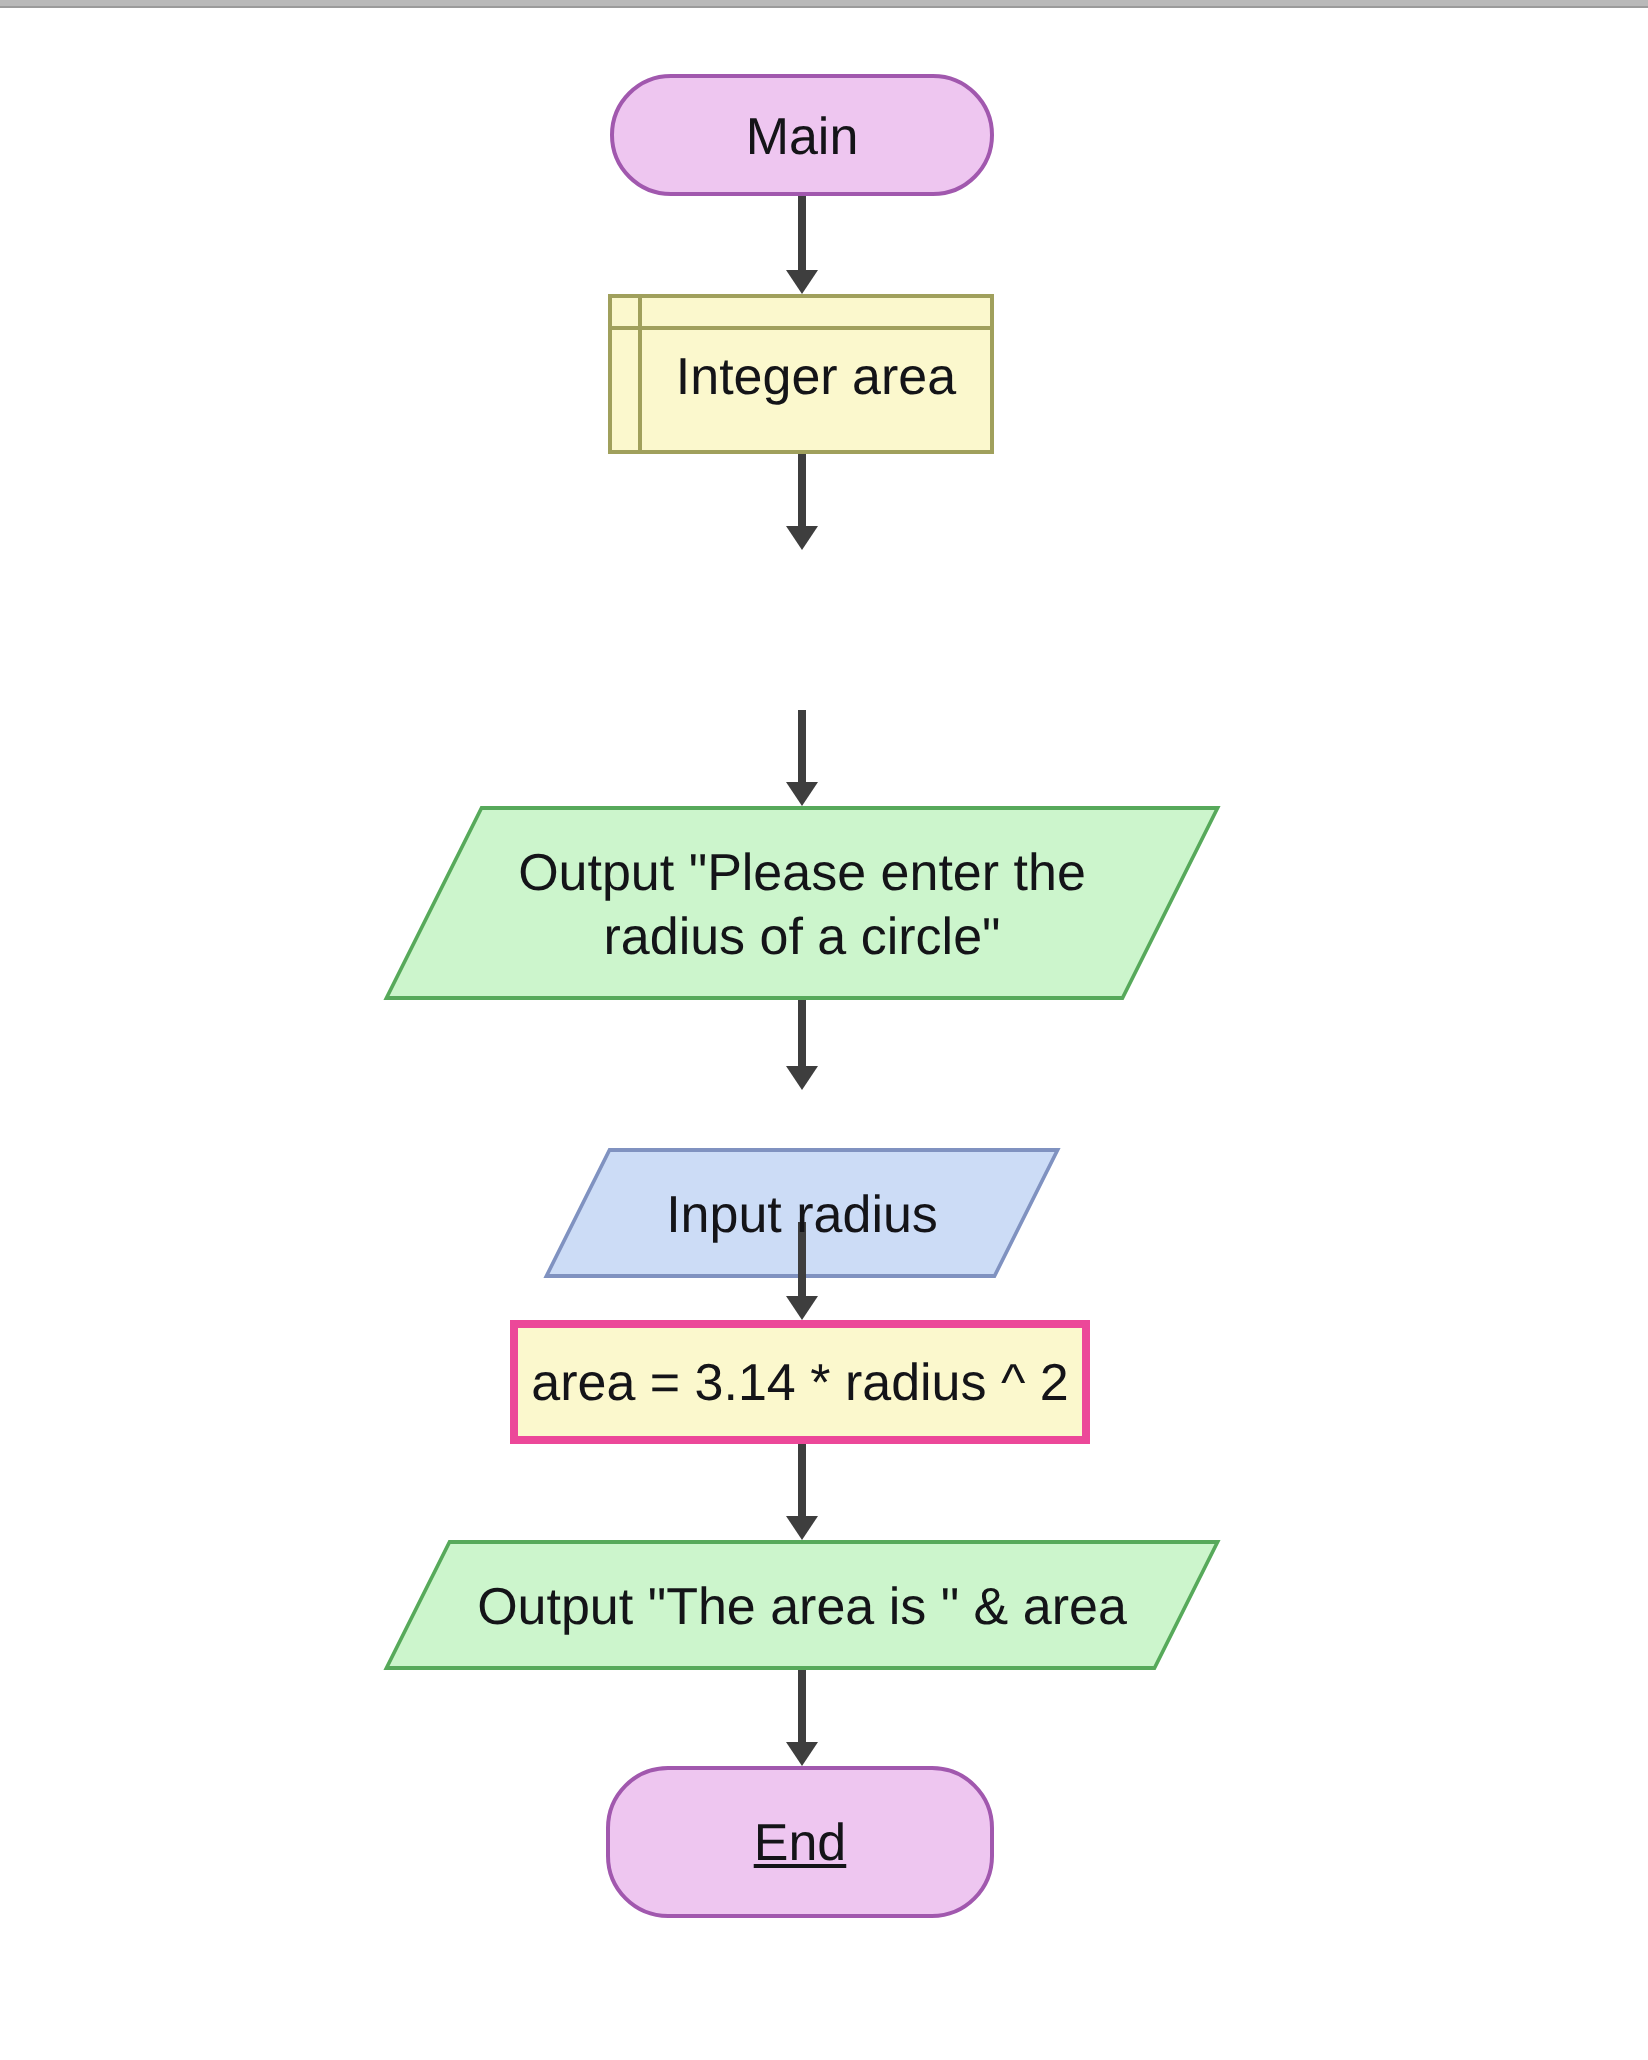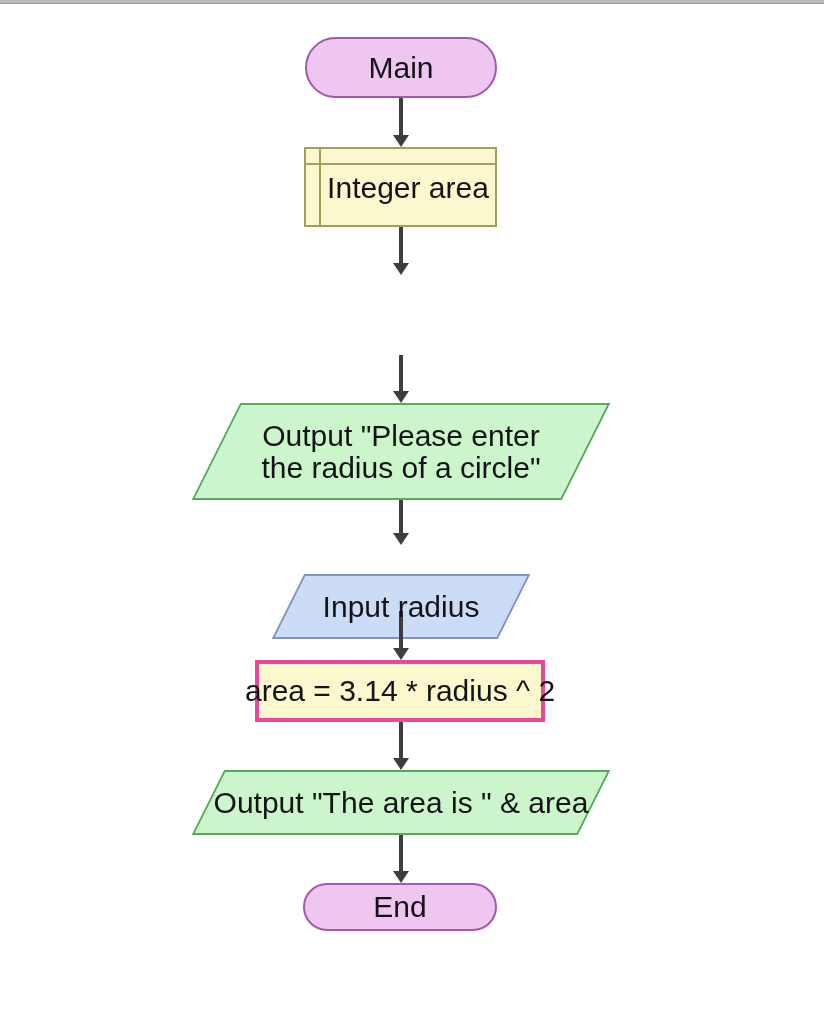--- a/index.html
+++ b/index.html
@@ -20,21 +20,21 @@
     left: 0; top: 0;
     width: 824px; height: 4px;
     background: #b9b9b9;
     border-bottom: 1px solid #9b9b9b;
   }
   .node {
     position: absolute;
     display: flex;
     align-items: center;
     justify-content: center;
-    font-size: 30px;
+    font-size: 26px;
     line-height: 32px;
     text-align: center;
     white-space: nowrap;
   }
   
   .terminal {
     background: #eec6f0;
     border: 2px solid #a158ae;
     border-radius: 31px;
   }
@@ -164,17 +164,17 @@
   <div class="node para output" style="left:208px; top:770px; width:386px; height:65px;">
     <div class="para-bg"></div>
     <span class="node-label">Output "The area is " &amp; area</span>
   </div>
 
   <div class="arrow" style="top:835px; height:48px;">
     <div class="stem"></div>
     <div class="head"></div>
   </div>
 
-  <div class="node terminal" style="left:303px; top:883px; width:194px; height:48px;">
+  <div class="node terminal" style="left:303px; top:883px; width:194px; height:76px;text-decoration:underline;">
     <span class="node-label">End</span>
   </div>
 
 </div>
 
 </body></html>

